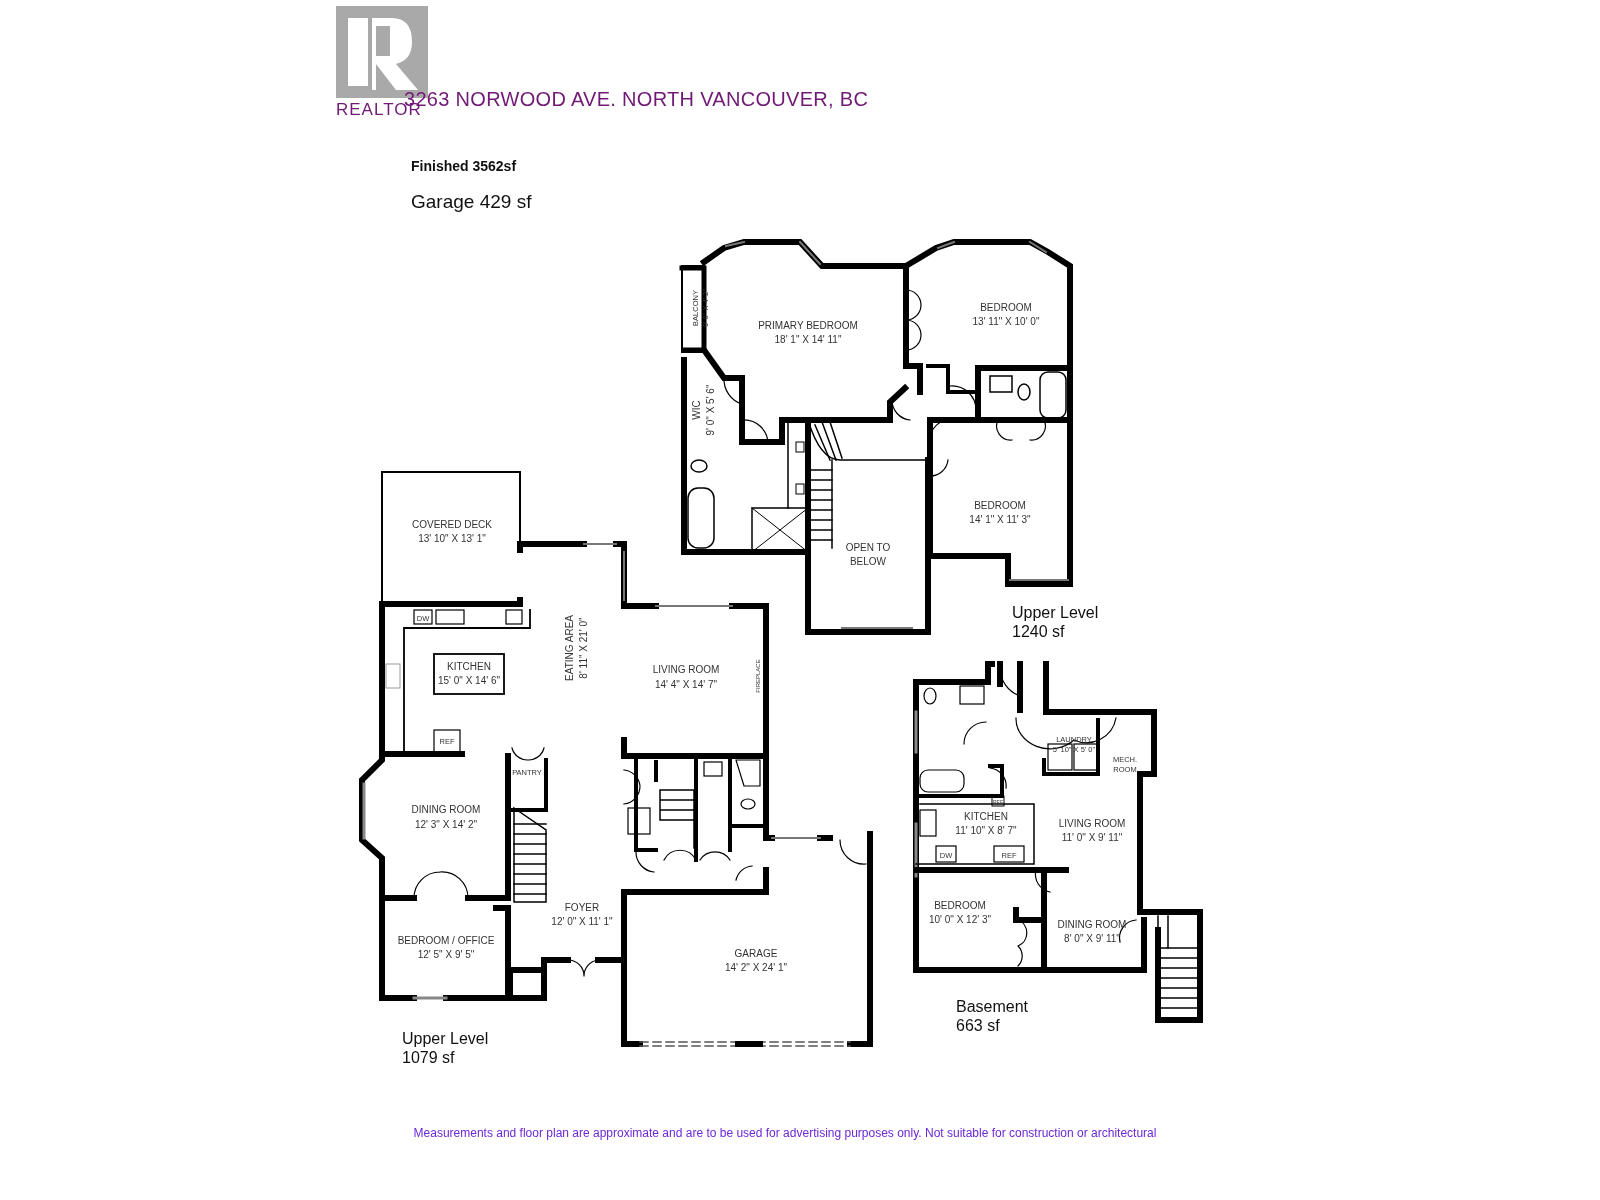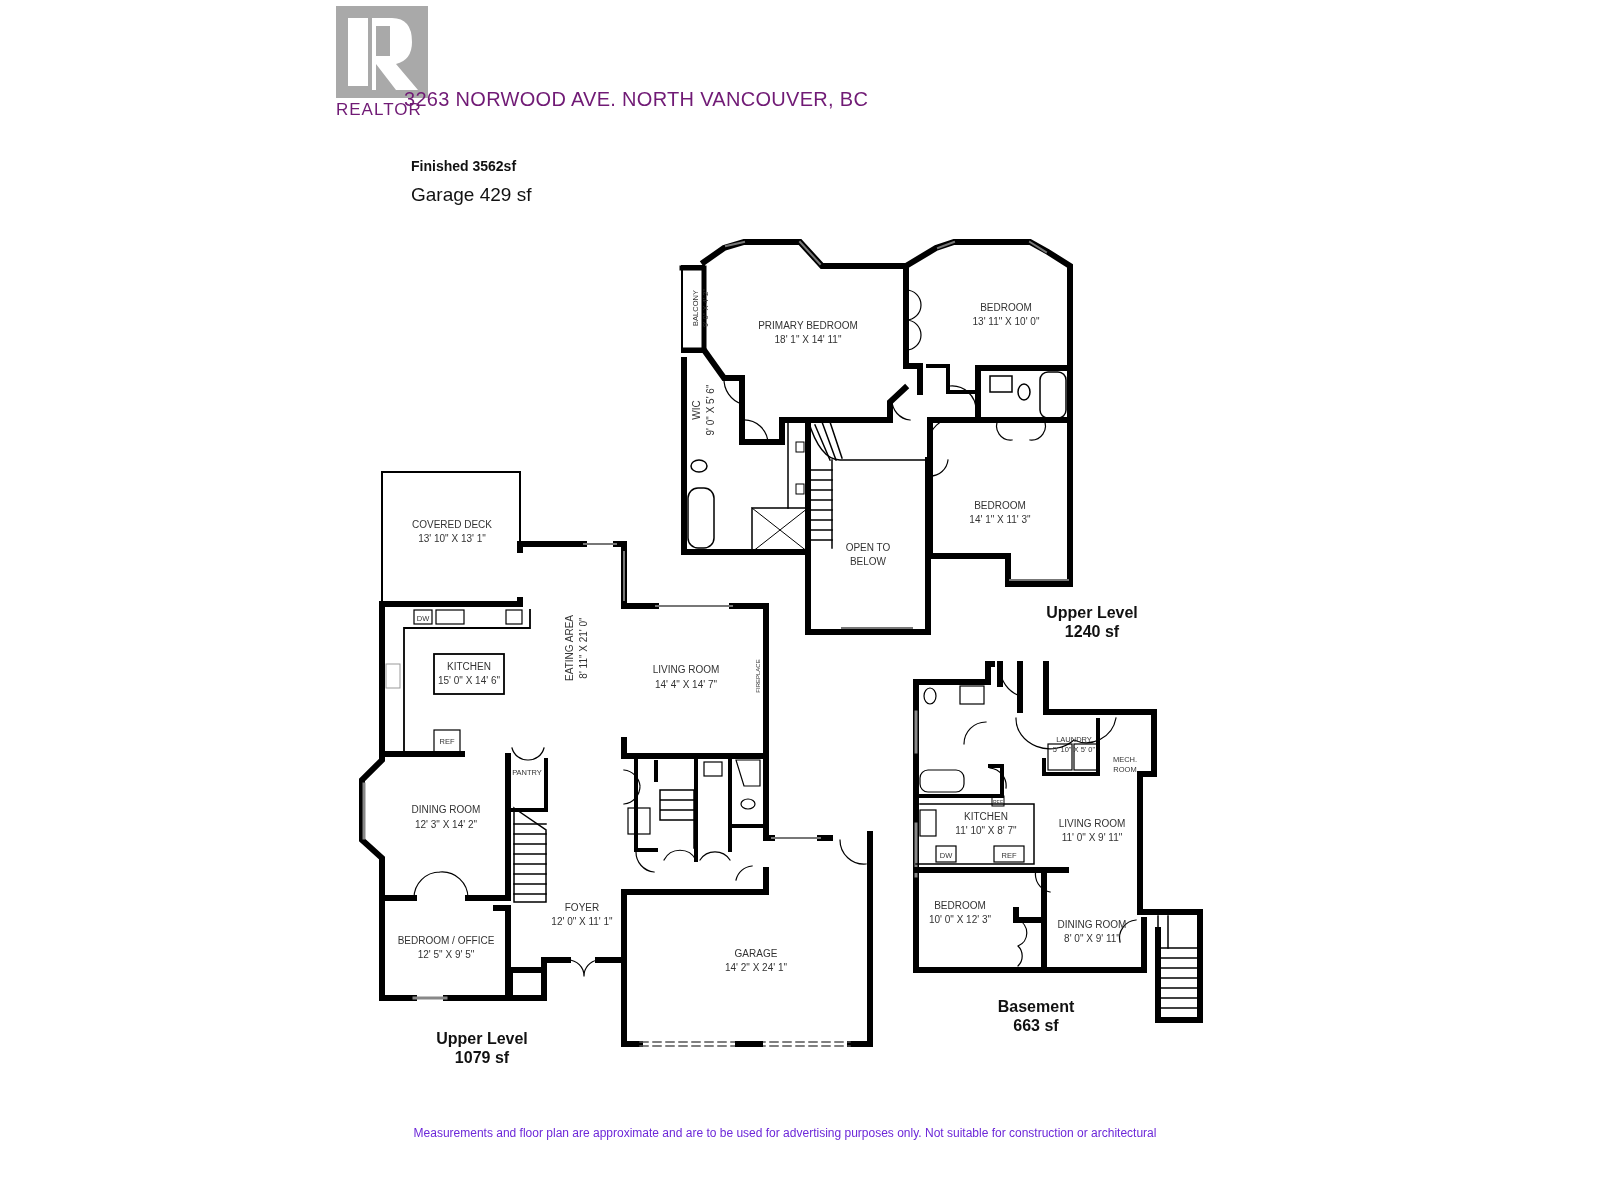--- a/index.html
+++ b/index.html
@@ -4,26 +4,26 @@
 <style>
   html, body { margin: 0; padding: 0; background: #ffffff; }
   body { width: 1600px; height: 1200px; position: relative; overflow: hidden;
          font-family: "Liberation Sans", sans-serif; color: #111; }
   .abs { position: absolute; }
   .logo { left: 336px; top: 6px; width: 92px; height: 92px; background: #a9a9a9; }
   .logo-r { position: absolute; left: 0; top: 0; }
   .logo-text { left: 336px; top: 100px; font-size: 17px; letter-spacing: 1px; color: #701a75; }
   .address { left: 404px; top: 88px; font-size: 20px; letter-spacing: 0.3px; color: #701a75; white-space: nowrap; }
   .finished { left: 411px; top: 158px; font-size: 14px; font-weight: bold; }
-  .garage-total { left: 411px; top: 184px; font-size: 19px; }
+  .garage-total { left: 411px; top: 191px; font-size: 19px; }
   svg.plan { position: absolute; left: 0; top: 0; }
   .room-label { font-family: "Liberation Sans", sans-serif; font-size: 10px; fill: #333; text-anchor: middle; }
   .room-dim { font-family: "Liberation Sans", sans-serif; font-size: 10px; fill: #333; text-anchor: middle; }
   .small-label { font-family: "Liberation Sans", sans-serif; font-size: 7.5px; fill: #333; text-anchor: middle; }
-  .level-title { position: absolute; font-size: 16px; font-weight: bold; text-align: center; width: 160px; line-height: 19px; }
+  .level-title { position: absolute; font-size: 16px; font-weight: normal; text-align: left; width: 160px; line-height: 19px; }
   .disclaimer { left: 360px; top: 1126px; width: 850px; font-size: 12px; text-align: center; line-height: 15px; color: #6d28d9; }
 </style>
 </head>
 <body>
 
 <div class="abs logo">
   <svg class="logo-r" width="92" height="92" viewBox="0 0 92 92">
     <rect x="12" y="12" width="20" height="68" fill="#fff"></rect>
     <path d="M36 12 H56 Q76 12 76 36 Q76 54 60 58 L82 84 H60 L40 58 V84 H36 Z" fill="#fff"></path>
     <rect x="40" y="20" width="14" height="30" fill="#a9a9a9"></rect>

